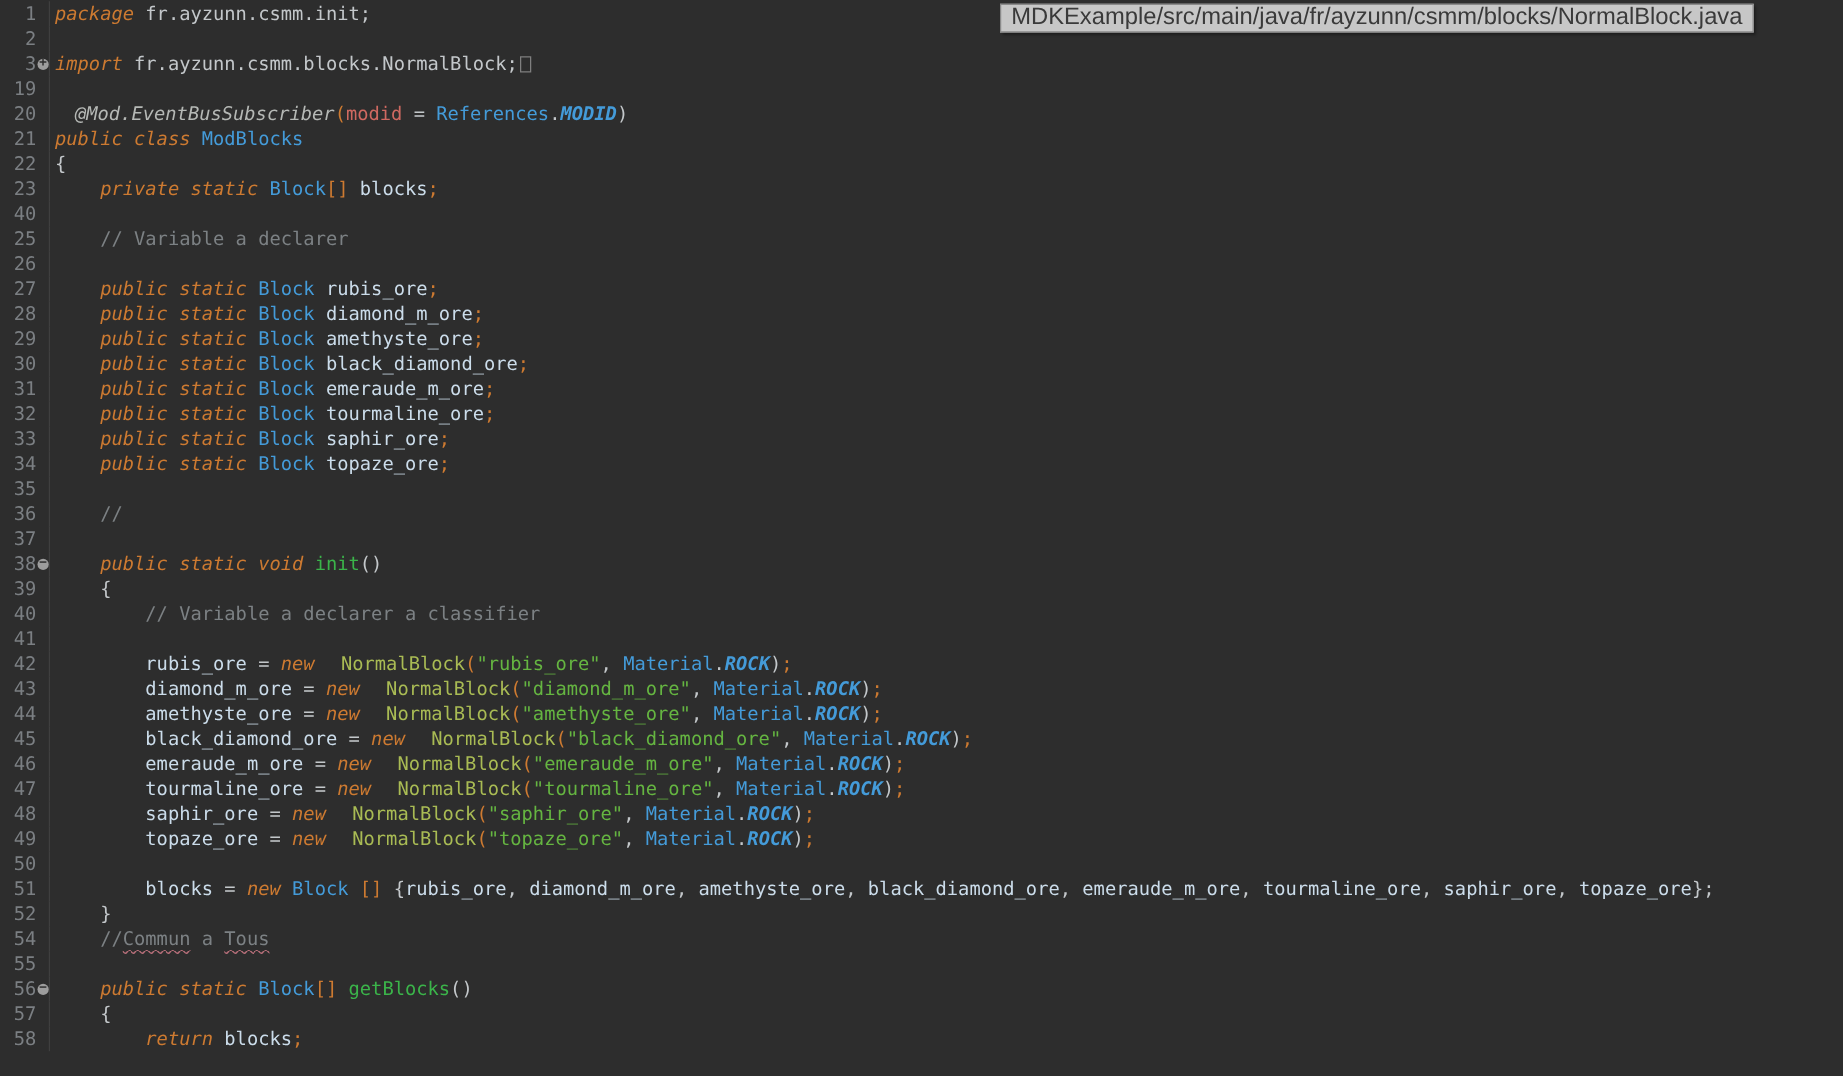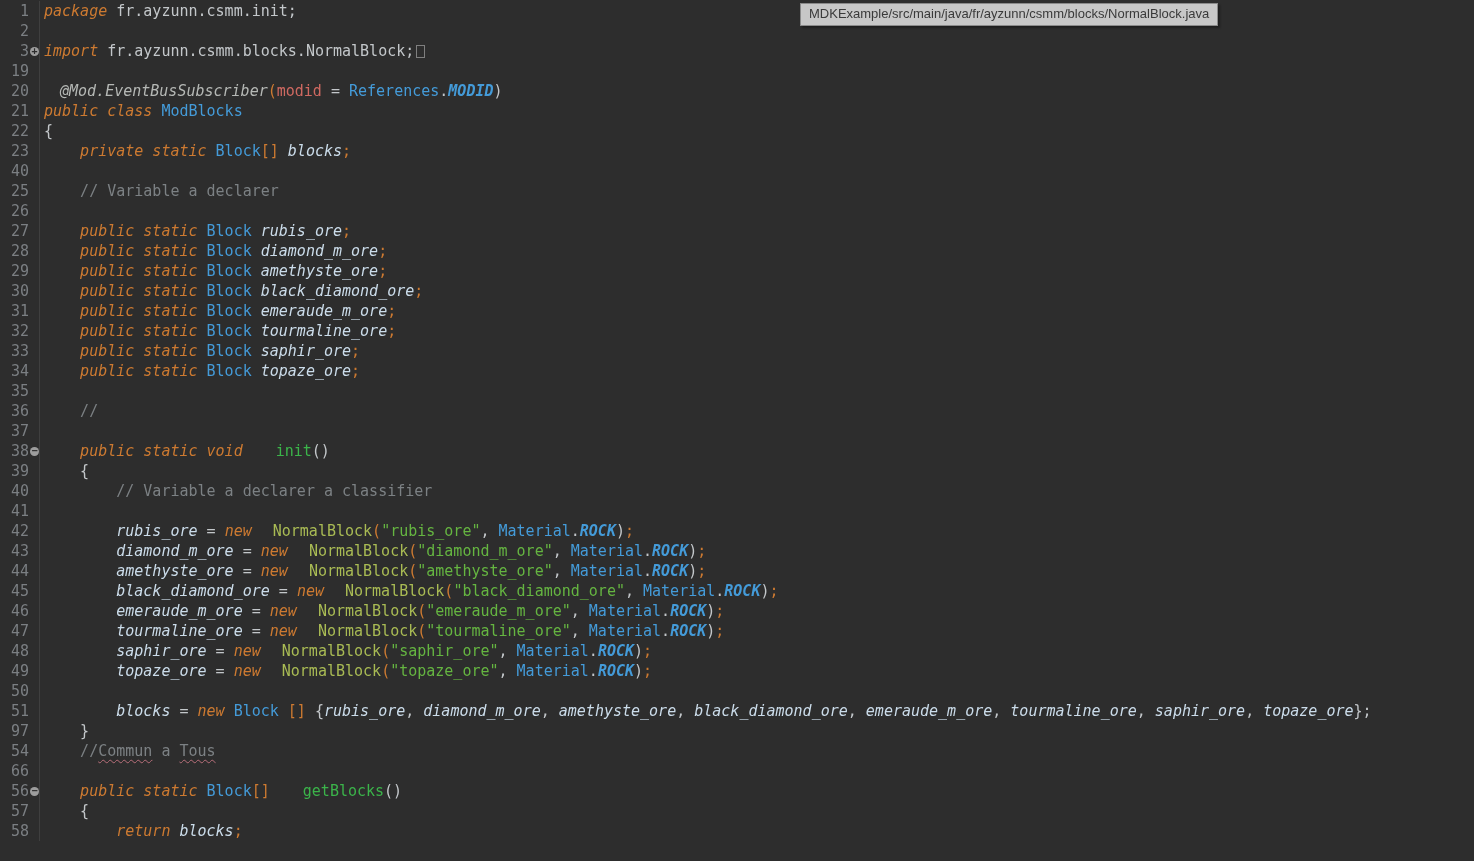--- a/index.html
+++ b/index.html
@@ -30,24 +30,24 @@
     position:absolute; left:1px; top:6px;
     width:9px; height:9px; border-radius:5px;
     background:var(--foldbg,#9D9D9D); color:var(--bg,#2D2D2D);
     font-size:10px; line-height:8px; text-align:center; font-weight:bold;
   }
   .code { padding-left:4px; }
   .tok-kw      { color:var(--kw);font-style:italic; }
   .tok-plain   { color:var(--plain); }
   .tok-type    { color:var(--type); }
   .tok-typeb   { color:var(--type); font-weight:bold; font-style:italic; }
-  .tok-field   { color:var(--field); font-style:italic; }
+  .tok-field   { color:var(--field); }
   .tok-comment { color:var(--comment); }
   .tok-string  { color:var(--string); }
-  .tok-method  { color:var(--method);margin-left:24px; }
+  .tok-method  { color:var(--method); }
   .tok-cls     { color:var(--cls);padding-left:12px; }
   .tok-ann     { color:var(--ann); font-style:italic;margin-left:16px; }
   .tok-param   { color:var(--param); }
   .tok-op      { color:var(--op); }
   .sq {
     text-decoration-line: underline;
     text-decoration-style: wavy;
     text-decoration-color: var(--squiggle,#B76E79);
     text-decoration-thickness: 1px;
     text-underline-offset: 3px;
@@ -56,21 +56,21 @@
   .foldbox {
     display:inline-block; width:9px; height:13px;
     border:1px solid var(--foldboxborder,#7F7F7F);
     margin-left:2px; vertical-align:-2px;
   }
   #tooltip {
     position:absolute; left:800px; top:3px; height:23px;
     background:var(--tooltipbg,#C7C7C7);
     border:1px solid var(--tooltipborder,#8A8A8A);
     color:var(--tooltiptext,#3A3A3A);
-    font-family:"Liberation Sans", sans-serif; font-size:13px;
+    font-family:"Liberation Sans", sans-serif; font-size:19px;
     line-height:20px; padding:0 8px;
     box-shadow: 2px 2px 2px rgba(0,0,0,0.35);
   }
 </style>
 </head>
 <body>
 
 <div id="editor">
     <div class="row"><div class="gutter"><span class="ln">1</span><span class="foldslot"></span></div><span class="code"><span class="tok-kw">package</span><span class="tok-plain"> fr.ayzunn.csmm.init;</span></span></div>
     <div class="row"><div class="gutter"><span class="ln">2</span><span class="foldslot"></span></div><span class="code"></span></div>
@@ -101,23 +101,23 @@
     <div class="row"><div class="gutter"><span class="ln">42</span><span class="foldslot"></span></div><span class="code"><span class="tok-field">        rubis_ore</span><span class="tok-plain"> = </span><span class="tok-kw">new</span><span class="tok-plain"> </span><span class="tok-cls">NormalBlock</span><span class="tok-op">(</span><span class="tok-string">"rubis_ore"</span><span class="tok-plain">, </span><span class="tok-type">Material</span><span class="tok-plain">.</span><span class="tok-typeb">ROCK</span><span class="tok-plain">)</span><span class="tok-op">;</span></span></div>
     <div class="row"><div class="gutter"><span class="ln">43</span><span class="foldslot"></span></div><span class="code"><span class="tok-field">        diamond_m_ore</span><span class="tok-plain"> = </span><span class="tok-kw">new</span><span class="tok-plain"> </span><span class="tok-cls">NormalBlock</span><span class="tok-op">(</span><span class="tok-string">"diamond_m_ore"</span><span class="tok-plain">, </span><span class="tok-type">Material</span><span class="tok-plain">.</span><span class="tok-typeb">ROCK</span><span class="tok-plain">)</span><span class="tok-op">;</span></span></div>
     <div class="row"><div class="gutter"><span class="ln">44</span><span class="foldslot"></span></div><span class="code"><span class="tok-field">        amethyste_ore</span><span class="tok-plain"> = </span><span class="tok-kw">new</span><span class="tok-plain"> </span><span class="tok-cls">NormalBlock</span><span class="tok-op">(</span><span class="tok-string">"amethyste_ore"</span><span class="tok-plain">, </span><span class="tok-type">Material</span><span class="tok-plain">.</span><span class="tok-typeb">ROCK</span><span class="tok-plain">)</span><span class="tok-op">;</span></span></div>
     <div class="row"><div class="gutter"><span class="ln">45</span><span class="foldslot"></span></div><span class="code"><span class="tok-field">        black_diamond_ore</span><span class="tok-plain"> = </span><span class="tok-kw">new</span><span class="tok-plain"> </span><span class="tok-cls">NormalBlock</span><span class="tok-op">(</span><span class="tok-string">"black_diamond_ore"</span><span class="tok-plain">, </span><span class="tok-type">Material</span><span class="tok-plain">.</span><span class="tok-typeb">ROCK</span><span class="tok-plain">)</span><span class="tok-op">;</span></span></div>
     <div class="row"><div class="gutter"><span class="ln">46</span><span class="foldslot"></span></div><span class="code"><span class="tok-field">        emeraude_m_ore</span><span class="tok-plain"> = </span><span class="tok-kw">new</span><span class="tok-plain"> </span><span class="tok-cls">NormalBlock</span><span class="tok-op">(</span><span class="tok-string">"emeraude_m_ore"</span><span class="tok-plain">, </span><span class="tok-type">Material</span><span class="tok-plain">.</span><span class="tok-typeb">ROCK</span><span class="tok-plain">)</span><span class="tok-op">;</span></span></div>
     <div class="row"><div class="gutter"><span class="ln">47</span><span class="foldslot"></span></div><span class="code"><span class="tok-field">        tourmaline_ore</span><span class="tok-plain"> = </span><span class="tok-kw">new</span><span class="tok-plain"> </span><span class="tok-cls">NormalBlock</span><span class="tok-op">(</span><span class="tok-string">"tourmaline_ore"</span><span class="tok-plain">, </span><span class="tok-type">Material</span><span class="tok-plain">.</span><span class="tok-typeb">ROCK</span><span class="tok-plain">)</span><span class="tok-op">;</span></span></div>
     <div class="row"><div class="gutter"><span class="ln">48</span><span class="foldslot"></span></div><span class="code"><span class="tok-field">        saphir_ore</span><span class="tok-plain"> = </span><span class="tok-kw">new</span><span class="tok-plain"> </span><span class="tok-cls">NormalBlock</span><span class="tok-op">(</span><span class="tok-string">"saphir_ore"</span><span class="tok-plain">, </span><span class="tok-type">Material</span><span class="tok-plain">.</span><span class="tok-typeb">ROCK</span><span class="tok-plain">)</span><span class="tok-op">;</span></span></div>
     <div class="row"><div class="gutter"><span class="ln">49</span><span class="foldslot"></span></div><span class="code"><span class="tok-field">        topaze_ore</span><span class="tok-plain"> = </span><span class="tok-kw">new</span><span class="tok-plain"> </span><span class="tok-cls">NormalBlock</span><span class="tok-op">(</span><span class="tok-string">"topaze_ore"</span><span class="tok-plain">, </span><span class="tok-type">Material</span><span class="tok-plain">.</span><span class="tok-typeb">ROCK</span><span class="tok-plain">)</span><span class="tok-op">;</span></span></div>
     <div class="row"><div class="gutter"><span class="ln">50</span><span class="foldslot"></span></div><span class="code"></span></div>
     <div class="row"><div class="gutter"><span class="ln">51</span><span class="foldslot"></span></div><span class="code"><span class="tok-field">        blocks</span><span class="tok-plain"> = </span><span class="tok-kw">new</span><span class="tok-plain"> </span><span class="tok-type">Block</span><span class="tok-plain"> </span><span class="tok-op">[]</span><span class="tok-plain"> {</span><span class="tok-field">rubis_ore</span><span class="tok-plain">, </span><span class="tok-field">diamond_m_ore</span><span class="tok-plain">, </span><span class="tok-field">amethyste_ore</span><span class="tok-plain">, </span><span class="tok-field">black_diamond_ore</span><span class="tok-plain">, </span><span class="tok-field">emeraude_m_ore</span><span class="tok-plain">, </span><span class="tok-field">tourmaline_ore</span><span class="tok-plain">, </span><span class="tok-field">saphir_ore</span><span class="tok-plain">, </span><span class="tok-field">topaze_ore</span><span class="tok-plain">};</span></span></div>
-    <div class="row"><div class="gutter"><span class="ln">97</span><span class="foldslot"></span></div><span class="code"><span class="tok-plain">    }</span></span></div>
+    <div class="row"><div class="gutter"><span class="ln">52</span><span class="foldslot"></span></div><span class="code"><span class="tok-plain">    }</span></span></div>
     <div class="row"><div class="gutter"><span class="ln">54</span><span class="foldslot"></span></div><span class="code"><span class="tok-comment">    //</span><span class="tok-comment sq">Commun</span><span class="tok-comment"> a </span><span class="tok-comment sq">Tous</span></span></div>
-    <div class="row"><div class="gutter"><span class="ln">66</span><span class="foldslot"></span></div><span class="code"></span></div>
+    <div class="row"><div class="gutter"><span class="ln">55</span><span class="foldslot"></span></div><span class="code"></span></div>
     <div class="row"><div class="gutter"><span class="ln">56</span><span class="foldslot"><span class="foldicon">−</span></span></div><span class="code"><span class="tok-kw">    public static</span><span class="tok-plain"> </span><span class="tok-type">Block</span><span class="tok-op">[]</span><span class="tok-plain"> </span><span class="tok-method">getBlocks</span><span class="tok-plain">()</span></span></div>
     <div class="row"><div class="gutter"><span class="ln">57</span><span class="foldslot"></span></div><span class="code"><span class="tok-plain">    {</span></span></div>
     <div class="row"><div class="gutter"><span class="ln">58</span><span class="foldslot"></span></div><span class="code"><span class="tok-kw">        return</span><span class="tok-field"> blocks</span><span class="tok-op">;</span></span></div>
   </div>
 
 <div id="tooltip">
   <span>MDKExample/src/main/java/fr/ayzunn/csmm/blocks/NormalBlock.java</span>
 </div>
 
 </body></html>

